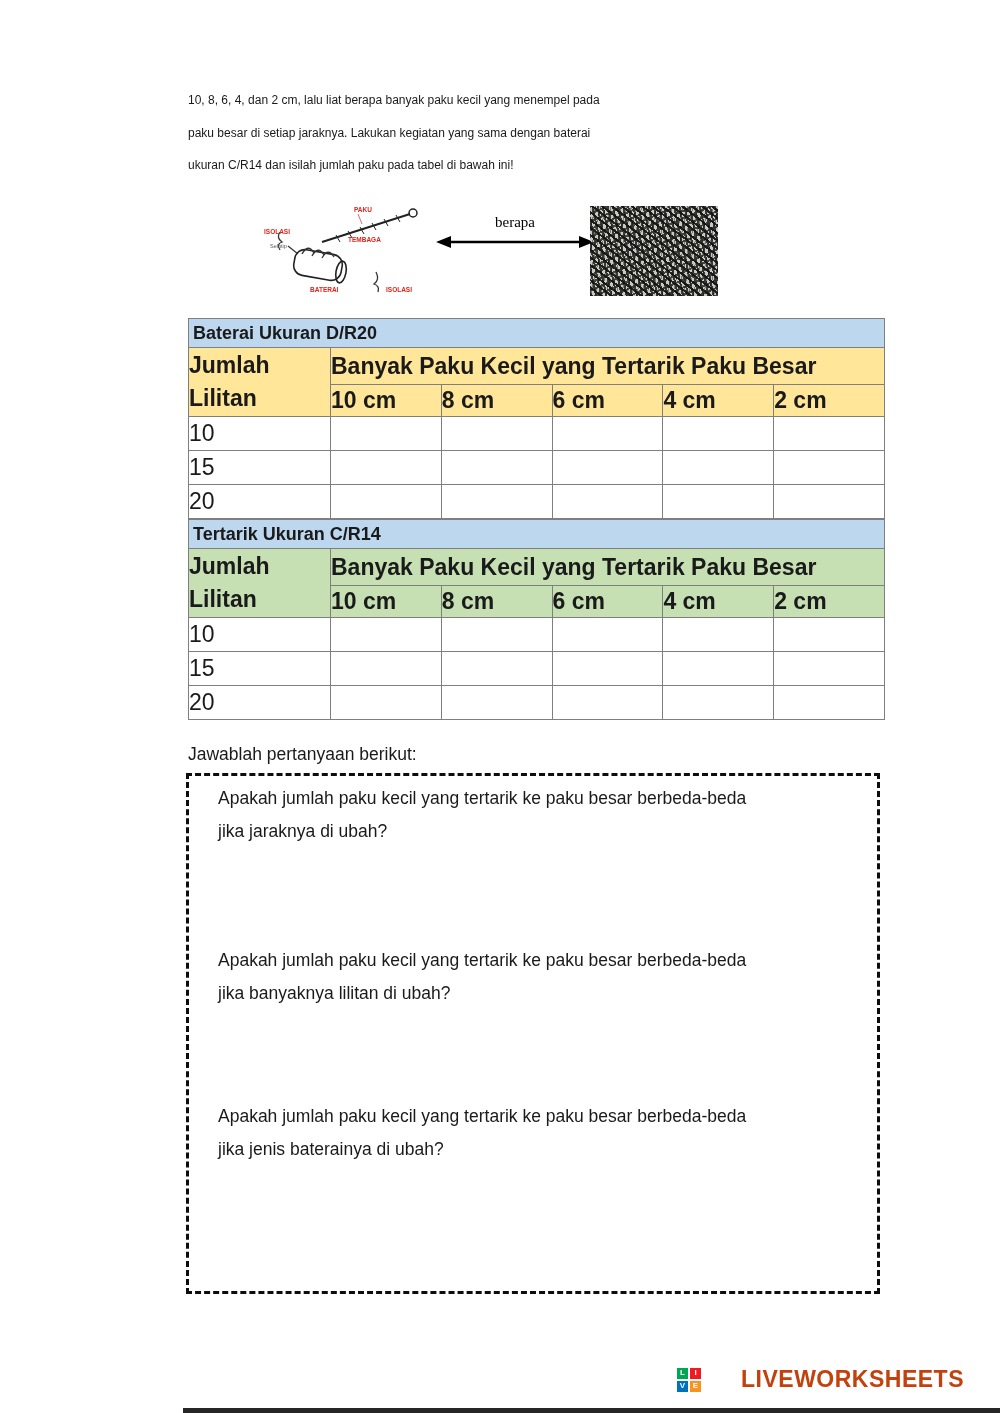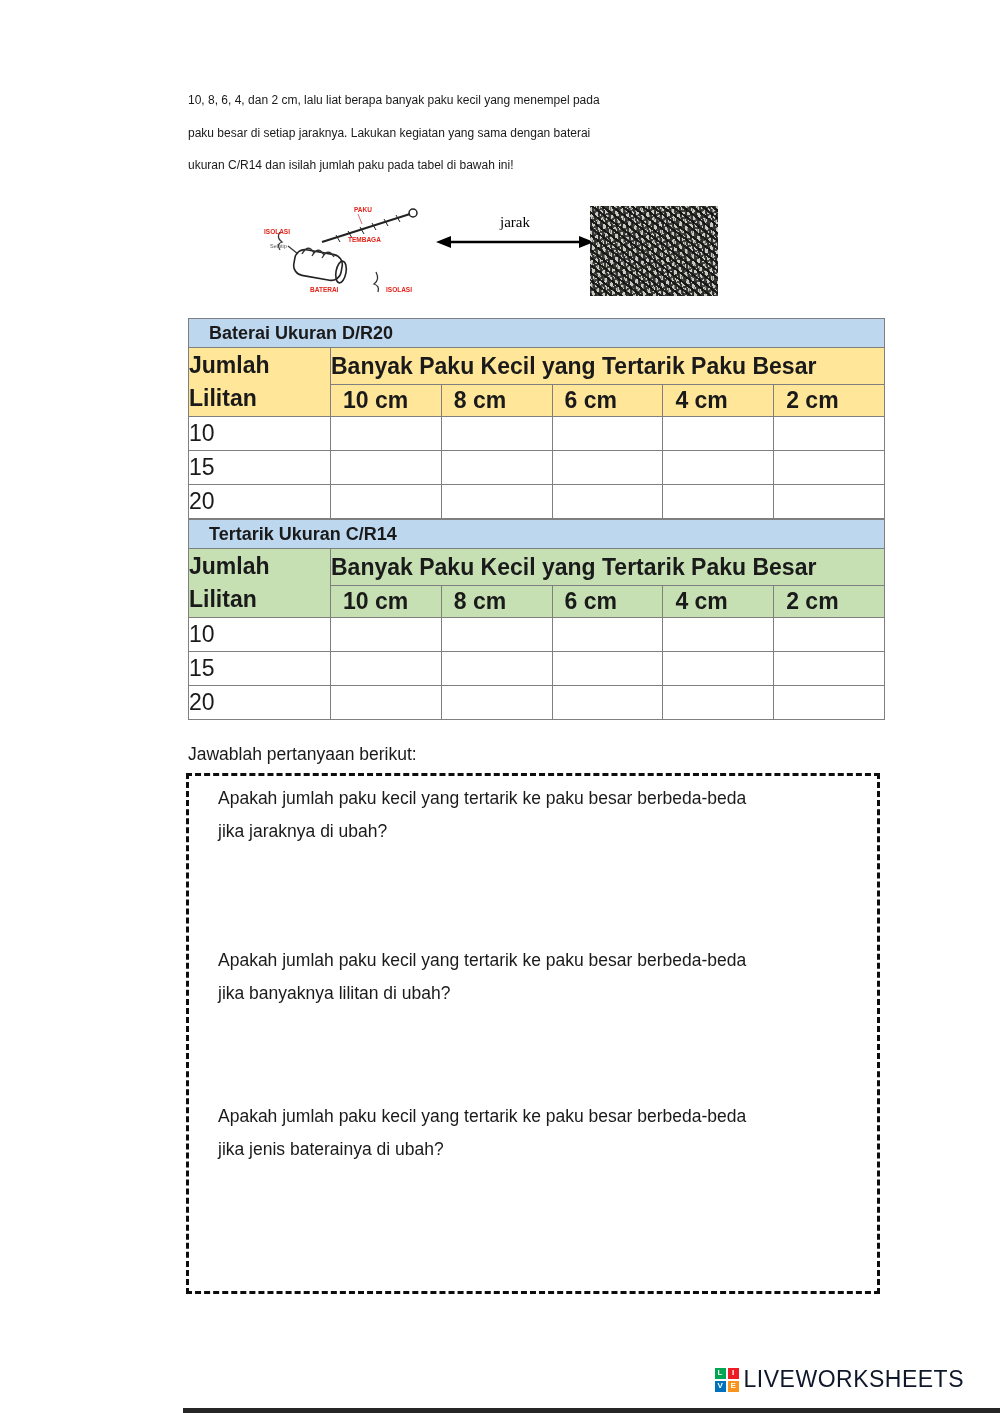--- a/index.html
+++ b/index.html
@@ -32,24 +32,24 @@
       repeating-linear-gradient(103deg, rgba(70,70,62,.6)  0 1px, transparent 1px 5px);
   }
 
   
   .tables { position:absolute; left:188px; top:318px; width:697px; }
   table { border-collapse:collapse; width:100%; table-layout:fixed; }
   td { border:1px solid #7f7f7f; font-size:23px; vertical-align:middle; }
   col.c0 { width:142px; }
   tr.title td {
     background:#BDD7EE; font-weight:bold; text-align:left;
-    padding-left:20px; height:29px; font-size:18px;
+    padding-left:4px; height:29px; font-size:18px;
   }
   tr.h1 td { height:37px; font-weight:bold; }
-  tr.h2 td { height:32px; font-weight:bold;padding-left:12px; }
+  tr.h2 td { height:32px; font-weight:bold; }
   td.jl { font-weight:bold; line-height:33px; }
   .t-yellow tr.h1 td, .t-yellow tr.h2 td, .t-yellow td.jl { background:#FFE699; }
   .t-green  tr.h1 td, .t-green  tr.h2 td, .t-green  td.jl { background:#C6E0B4; }
   tr.data td { height:34px; background:#fff; }
 
   
   .q-heading { position:absolute; left:188px; top:744px; font-size:17.5px; }
   .answer-box {
     position:absolute; left:186px; top:773px; width:694px; height:521px;
     border:3px dashed #0d0d0d; background:#fff;
@@ -62,21 +62,21 @@
 
   
   .footer { position:absolute; top:1366px; right:36px; display:flex; align-items:center; gap:5px; }
   .lw-icon { width:24px; height:24px; display:grid; grid-template-columns:11px 11px; grid-template-rows:11px 11px; gap:2px; }
   .lw-icon span {
     display:flex; align-items:center; justify-content:center;
     color:#fff; font-size:8px; font-weight:bold; line-height:1;
   }
   .sq-l { background:#00a651; } .sq-i { background:#ed1c24; }
   .sq-v { background:#0072bc; } .sq-e { background:#f7941d; }
-  .lw-text { font-size:23px; font-weight:normal; letter-spacing:.5px; color:#0f172a; }
+  .lw-text { font-size:23px; font-weight:bold; letter-spacing:.5px; color:#c2410c;margin-left:35px; }
 
   .bottom-cutoff { position:absolute; left:183px; right:0; top:1408px; height:5px; background:#262626; }
 </style>
 </head>
 <body>
 
 <div class="intro">10, 8, 6, 4, dan 2 cm, lalu liat berapa banyak paku kecil yang menempel pada
 paku besar di setiap jaraknya. Lakukan kegiatan yang sama dengan baterai
 ukuran C/R14 dan isilah jumlah paku pada tabel di bawah ini!</div>
 
@@ -112,21 +112,21 @@
     <text class="red" x="96" y="10">PAKU</text>
     <line x1="100" y1="12" x2="104" y2="22" stroke="#b33" stroke-width=".7"></line>
     <text class="red" x="90" y="40">TEMBAGA</text>
     <text class="red" x="6" y="32">ISOLASI</text>
     <text class="tiny" x="12" y="46">Selotip</text>
     <text class="red" x="52" y="90">BATERAI</text>
     <text class="red" x="128" y="90">ISOLASI</text>
   </svg>
 
   <div class="jarak-wrap">
-    <div class="jarak-label">jarak</div>
+    <div class="jarak-label">berapa</div>
     <svg width="158" height="16" viewBox="0 0 158 16">
       <line x1="10" y1="8" x2="148" y2="8" stroke="#000" stroke-width="2.6"></line>
       <polygon points="0,8 15,2 15,14" fill="#000"></polygon>
       <polygon points="158,8 143,2 143,14" fill="#000"></polygon>
     </svg>
   </div>
 
   <div class="nails"></div>
 </div>
 

